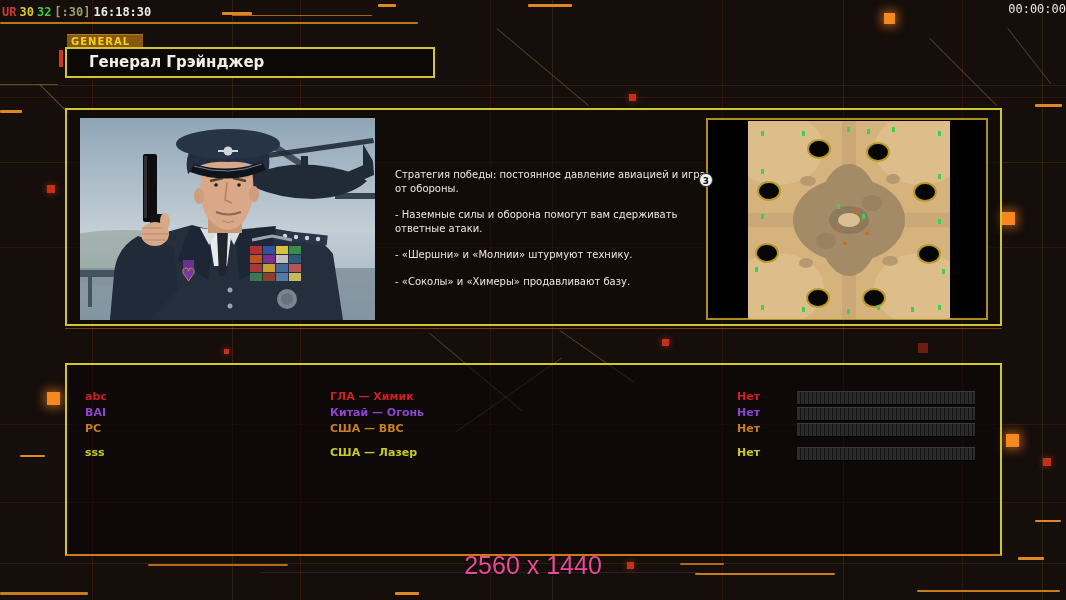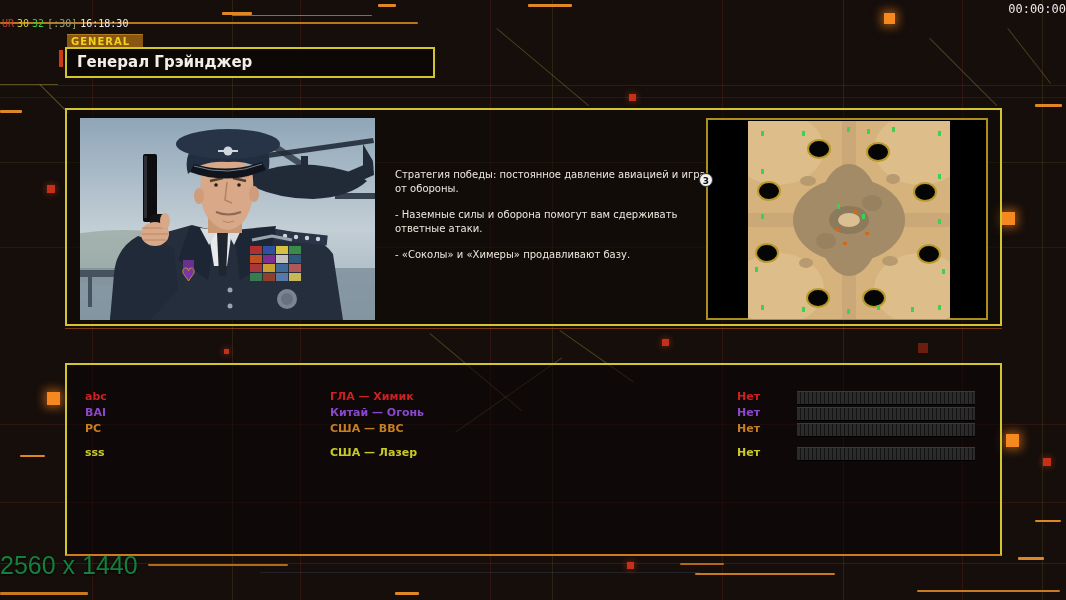--- a/index.html
+++ b/index.html
@@ -14,29 +14,29 @@
   .gvr{position:absolute;top:0;width:1px;height:600px;background:rgba(150,45,35,.22);}
   .gvo{position:absolute;top:0;width:1px;height:600px;background:rgba(160,140,55,.16);}
   .ghr{position:absolute;left:0;width:1066px;height:1px;background:rgba(150,45,35,.22);}
   .gho{position:absolute;left:0;width:1066px;height:1px;background:rgba(160,140,55,.15);}
   .diag{position:absolute;height:1px;background:rgba(165,145,60,.38);transform-origin:0 0;}
   
   .dash{position:absolute;background:#df8724;border-radius:1px;}
   .sqo{position:absolute;background:#f5881e;box-shadow:0 0 10px 3px rgba(240,125,25,.55);}
   .sqr{position:absolute;background:#c63018;box-shadow:0 0 6px 1px rgba(200,60,25,.45);}
   
-  .stats{position:absolute;left:2px;top:18px;font-family:"DejaVu Sans Mono",monospace;font-size:10px;font-weight:400;letter-spacing:0;}
+  .stats{position:absolute;left:2px;top:5px;font-family:"DejaVu Sans Mono",monospace;font-size:12px;font-weight:700;letter-spacing:0;}
   .stats span{margin-right:3px;}
   .timer{position:absolute;right:0;top:2px;font-size:12px;color:#e9e9e9;font-family:"DejaVu Sans Mono",monospace;}
   
   .gen-tab{position:absolute;left:67px;top:34px;width:72px;height:13px;background:#8a5712;
     color:#f2d21f;font-size:10px;font-weight:700;letter-spacing:1px;line-height:13px;padding-left:4px;
     border-top:1px solid #b07c22;}
   .name-box{position:absolute;left:65px;top:47px;width:370px;height:31px;border:2px solid #d2c62c;
-    background:rgba(10,8,6,.9);color:#f2efe9;font-size:15px;font-weight:700;line-height:27px;padding-left:10px;box-sizing:border-box;}
+    background:rgba(10,8,6,.9);color:#f2efe9;font-size:15px;font-weight:700;line-height:27px;padding-left:22px;box-sizing:border-box;}
   .name-accent{position:absolute;left:59px;top:50px;width:4px;height:17px;background:#cc3a17;}
   
   .main-box{position:absolute;left:65px;top:108px;width:937px;height:218px;border:2px solid #d2c62c;
     background:rgba(15,11,8,.55);box-sizing:border-box;}
   .portrait{position:absolute;left:13px;top:8px;width:295px;height:202px;background:#000;}
   .briefing{position:absolute;left:328px;top:58px;width:312px;color:#ece8dd;font-size:10px;line-height:1.35;}
   .briefing p{margin:0 0 13px 0;}
   .map-frame{position:absolute;left:639px;top:8px;width:282px;height:202px;background:#000;border:2px solid #ab8e1e;box-sizing:border-box;}
   .map-img{position:absolute;left:40px;top:1px;}
   .map-badge{position:absolute;left:699px;top:173px;width:14px;height:14px;border-radius:50%;background:#f2f2f2;
@@ -48,21 +48,21 @@
   
   .table-box{position:absolute;left:65px;top:363px;width:937px;height:193px;border:2px solid #d2c62c;border-bottom-color:#cf7a1c;
     background:rgba(10,7,6,.6);box-sizing:border-box;}
   .prow{position:absolute;left:0;width:100%;height:22px;font-size:11px;font-weight:700;line-height:22px;}
   .prow .nick{position:absolute;left:18px;}
   .prow .gen{position:absolute;left:263px;}
   .prow .team{position:absolute;left:670px;}
   .prow .bar{position:absolute;left:730px;top:5px;width:178px;height:12px;background:#101010;
     border-top:1px solid #3a3a3a;border-bottom:1px solid #000;
     background-image:repeating-linear-gradient(90deg,#2b2b2b 0px,#2b2b2b 3px,#141414 3px,#141414 4px);}
-  .res-label{position:absolute;left:0;top:551px;width:100%;text-align:left;color:#15803d;
+  .res-label{position:absolute;left:0;top:551px;width:100%;text-align:center;color:#ec4899;
     font-size:25px;font-family:"Liberation Sans",sans-serif;text-shadow:0 1px 2px #000;}
 </style>
 </head>
 <body>
 
 <div class="screen">
 
   <div>
     <div class="gvr" style="left:92px"></div>
       <div class="gvr" style="left:300px"></div>
@@ -225,20 +225,21 @@
             <circle cx="150" cy="188" r="2.5" fill="#9aa4ae"></circle>
           <circle cx="207" cy="181" r="10" fill="#8a94a0" opacity=".85"></circle>
             <circle cx="207" cy="181" r="6" fill="#68727e"></circle>
         </g>
       </svg>
     </div>
 
     <div class="briefing">
       <p>Стратегия победы: постоянное давление авиацией и игра от обороны.</p>
       <p>- Наземные силы и оборона помогут вам сдерживать ответные атаки.</p>
+      <p>- «Шершни» и «Молнии» штурмуют технику.</p>
       <p>- «Соколы» и «Химеры» продавливают базу.</p>
     </div>
 
     <div class="map-frame">
       <svg class="map-img" width="202" height="198" viewBox="0 0 202 198">
         <rect width="202" height="198" fill="#d6b27c"></rect>
         <ellipse cx="30" cy="28" rx="46" ry="36" fill="#ddbd89"></ellipse>
         <ellipse cx="172" cy="28" rx="46" ry="36" fill="#ddbd89"></ellipse>
         <ellipse cx="30" cy="168" rx="46" ry="36" fill="#ddbd89"></ellipse>
         <ellipse cx="172" cy="168" rx="46" ry="36" fill="#ddbd89"></ellipse>

